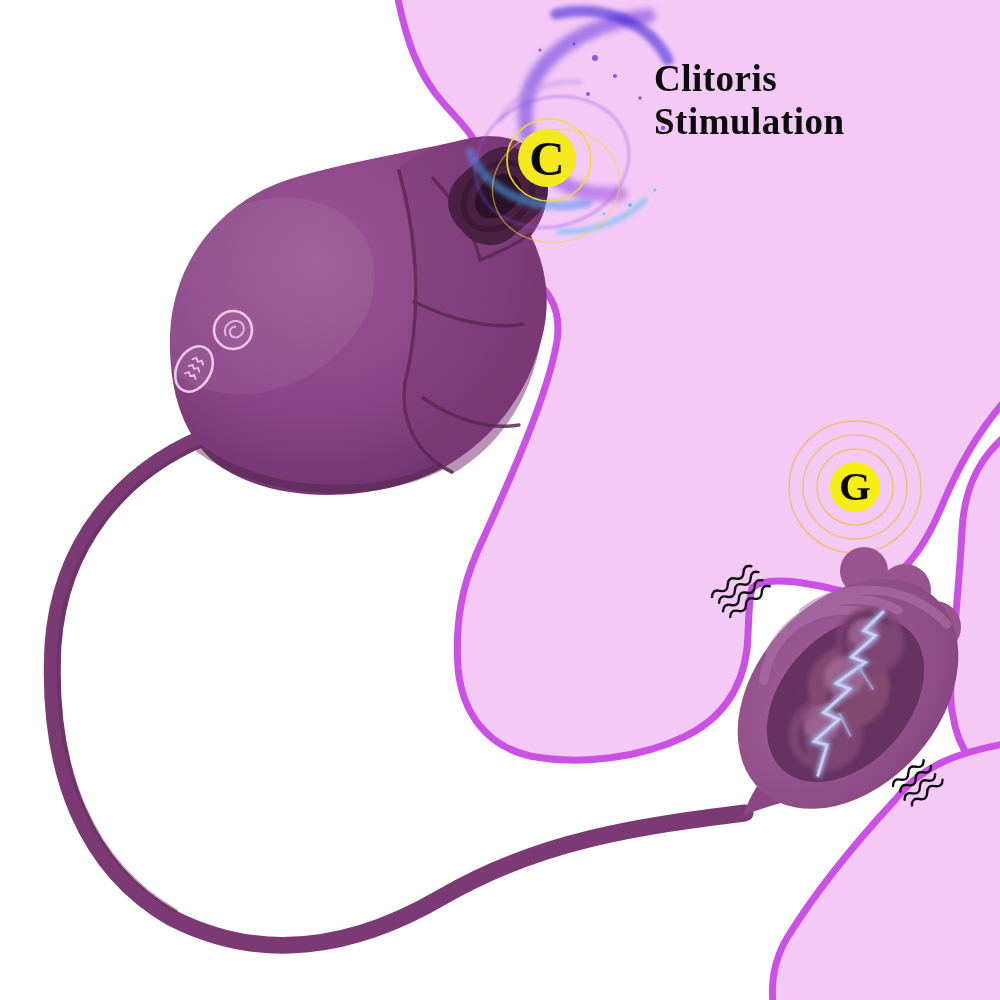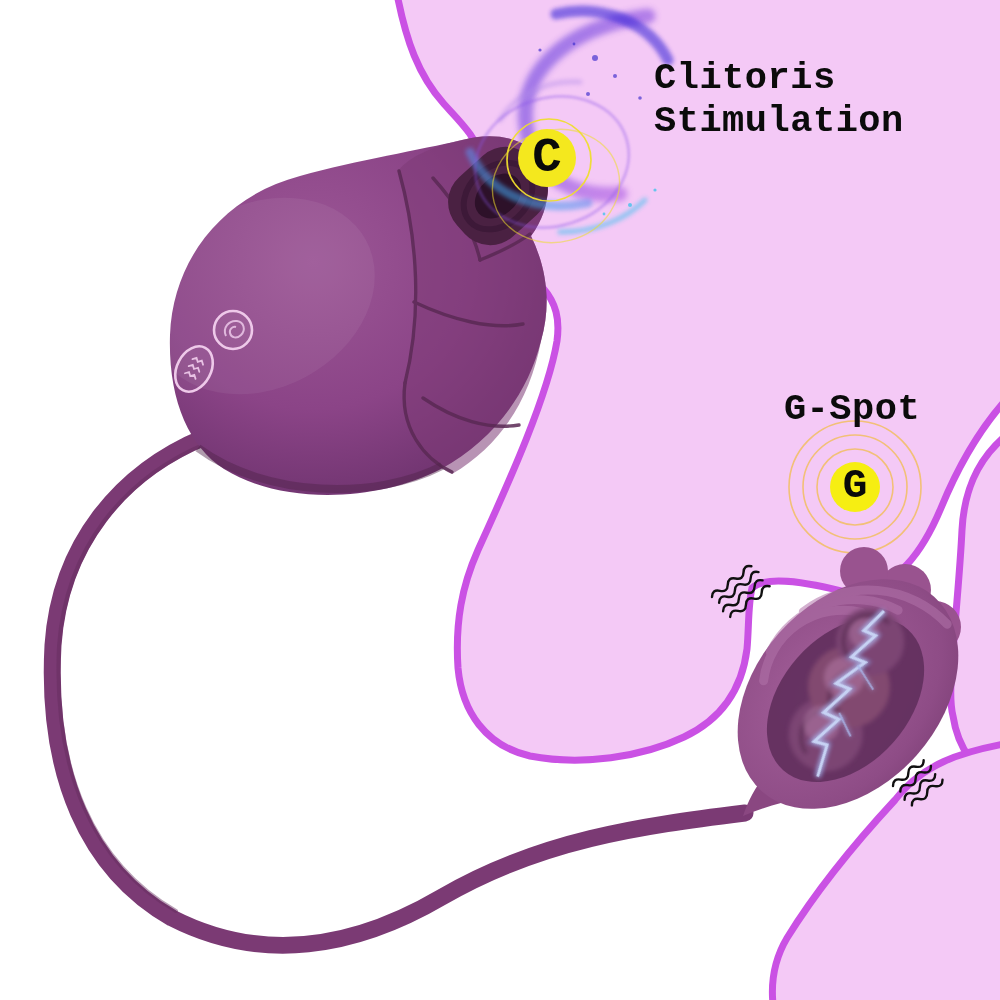--- a/index.html
+++ b/index.html
@@ -1,18 +1,18 @@
 <!DOCTYPE html>
 <html><head>
 <meta charset="utf-8">
 <style>
   html,body{margin:0;padding:0;background:#ffffff;}
   .stage{
     position:relative;width:1000px;height:1000px;overflow:hidden;background:#ffffff;
-    font-family:Liberation Mono, monospace;
+    font-family:Liberation Serif, serif;
   }
   .stage svg{position:absolute;left:0;top:0;}
   .overlay-label{
     position:absolute;color:#0b0b0b;font-weight:bold;
     font-size:37px;line-height:43px;letter-spacing:0.5px;
   }
   #label-clitoris{left:654px;top:57px;width:260px;}
   #label-gspot{left:760px;top:388px;width:184px;text-align:center;}
   .marker-letter{
     position:absolute;display:flex;align-items:center;justify-content:center;
@@ -230,16 +230,15 @@
       <g>
         <polyline points="-82,32 -52,18 -58,6 -25,10 -30,-6 5,-2 0,-16 35,-8 30,-22 62,-18 58,-30 86,-28" fill="none" stroke="#7e8ede" stroke-width="7" opacity="0.5" filter="url(#blur2)"></polyline>
         <polyline points="-82,32 -52,18 -58,6 -25,10 -30,-6 5,-2 0,-16 35,-8 30,-22 62,-18 58,-30 86,-28" fill="none" stroke="#c7d2f4" stroke-width="3" filter="url(#glow)"></polyline>
         <path d="M -20,6 L -30,30 M 28,-12 L 20,16" fill="none" stroke="#aab8ec" stroke-width="2" opacity="0.8" filter="url(#glow)"></path>
       </g>
     </g>
   </g>
 </svg>
 
   <div id="label-clitoris" class="overlay-label">Clitoris Stimulation</div>
-  <div id="label-gspot" class="overlay-label">G-Spot</div>
   <div id="marker-c" class="marker-letter">C</div>
   <div id="marker-g" class="marker-letter">G</div>
 </div>
 
 </body></html>

